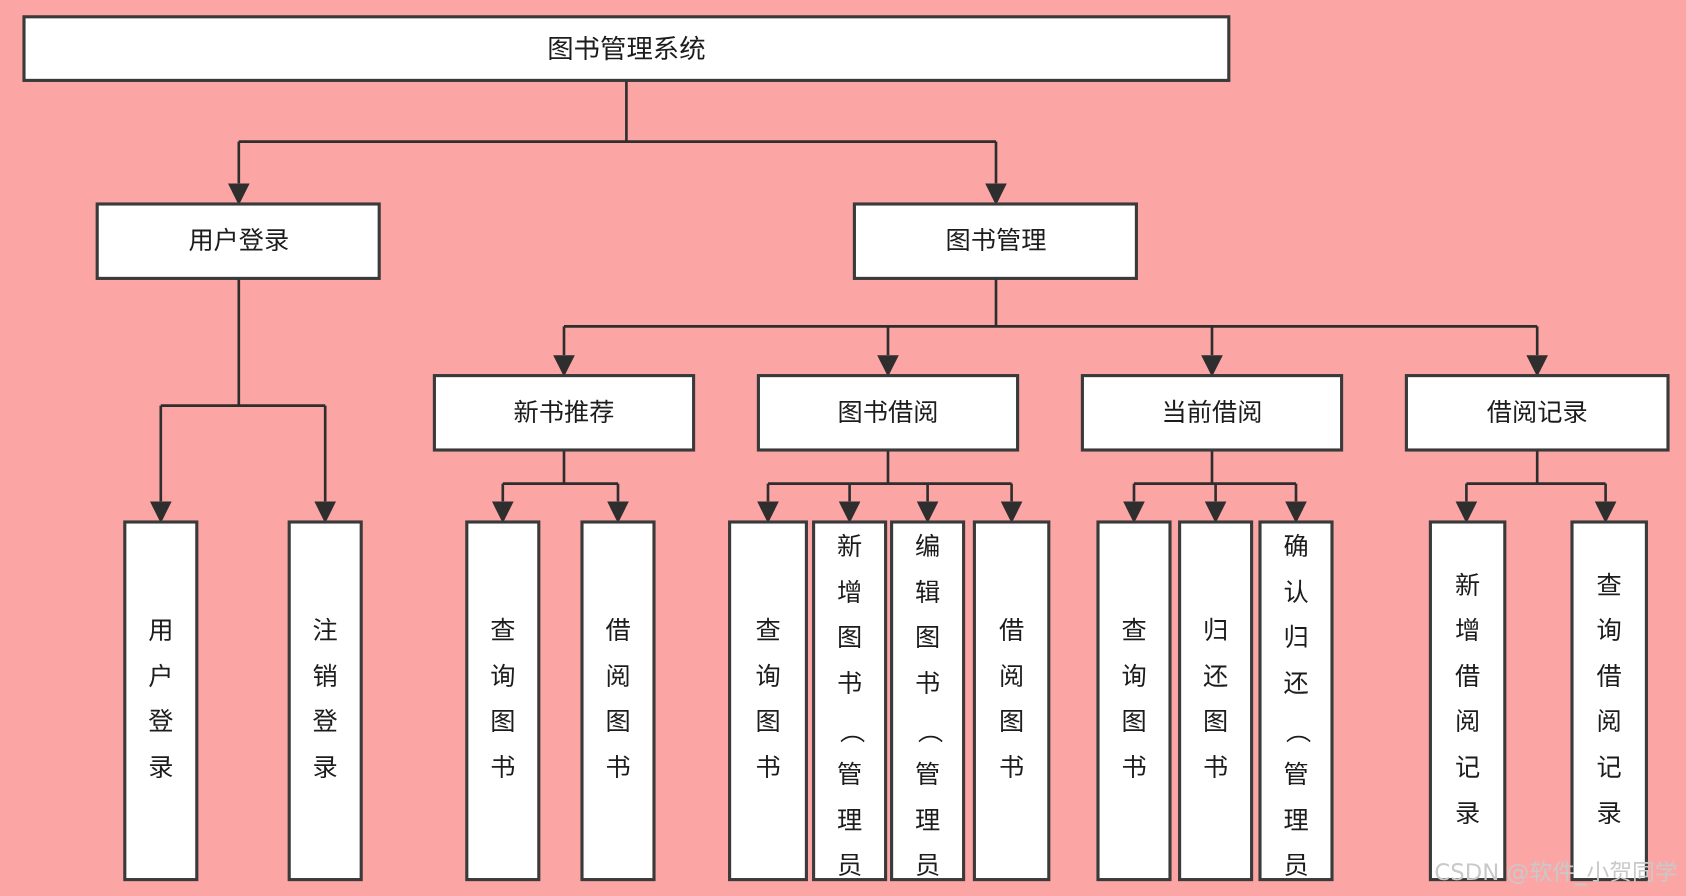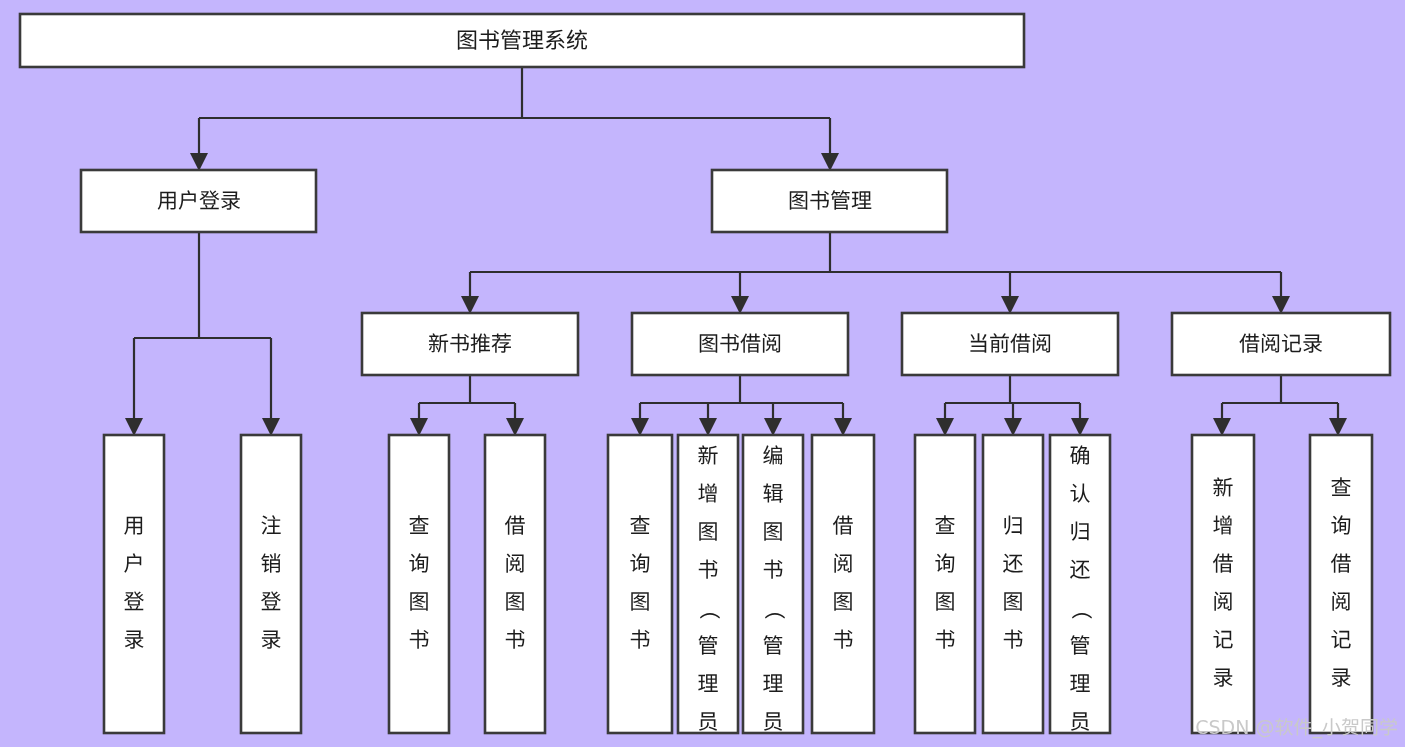--- a/index.html
+++ b/index.html
@@ -11,21 +11,21 @@
   body {
     width: 1405px;
     height: 747px;
     overflow: hidden;
     font-family: "DejaVu Sans", "Liberation Sans", sans-serif;
   }
   #diagram-root {
     position: relative;
     width: 1405px;
     height: 747px;
-    background: #c4b5fd;
+    background: #fca5a5;
   }
   svg#chart-svg {
     position: absolute;
     left: 0;
     top: 0;
     width: 1405px;
     height: 747px;
     display: block;
   }
   .node-box {

